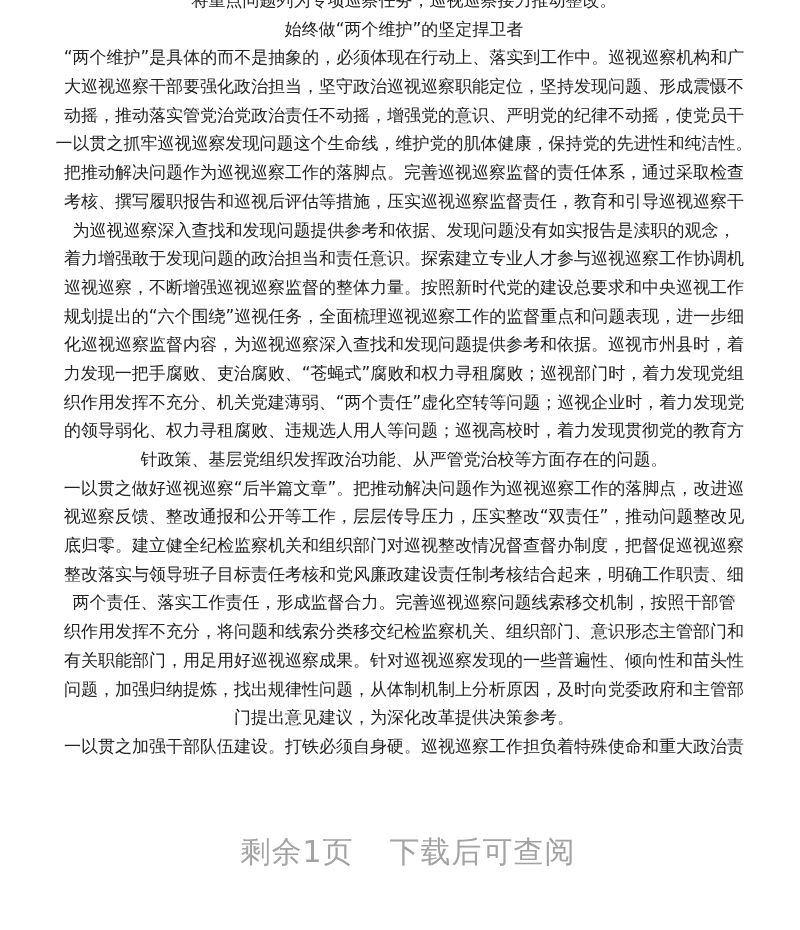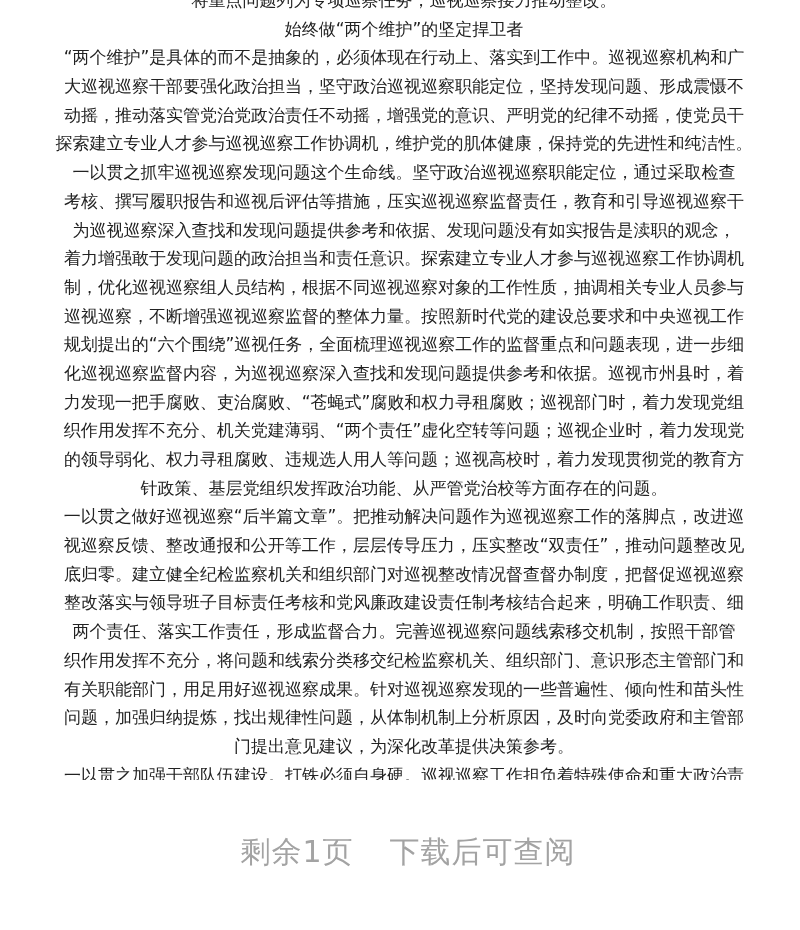--- a/index.html
+++ b/index.html
@@ -17,26 +17,25 @@
   </style>
 </head>
 <body>
 
 <div class="doc">
   <div class="line">将重点问题列为专项巡察任务，巡视巡察接力推动整改。</div>
   <div class="line">始终做“两个维护”的坚定捍卫者</div>
   <div class="line">“两个维护”是具体的而不是抽象的，必须体现在行动上、落实到工作中。巡视巡察机构和广</div>
   <div class="line">大巡视巡察干部要强化政治担当，坚守政治巡视巡察职能定位，坚持发现问题、形成震慑不</div>
   <div class="line">动摇，推动落实管党治党政治责任不动摇，增强党的意识、严明党的纪律不动摇，使党员干</div>
-  <div class="line">探索建立专业人才参与巡视巡察工作协调机，维护党的肌体健康，保持党的先进性和纯洁性。</div>
-  <div class="line">一以贯之抓牢巡视巡察发现问题这个生命线。坚守政治巡视巡察职能定位，通过采取检查</div>
+  <div class="line">一以贯之抓牢巡视巡察发现问题这个生命线，维护党的肌体健康，保持党的先进性和纯洁性。</div>
+  <div class="line">把推动解决问题作为巡视巡察工作的落脚点。完善巡视巡察监督的责任体系，通过采取检查</div>
   <div class="line">考核、撰写履职报告和巡视后评估等措施，压实巡视巡察监督责任，教育和引导巡视巡察干</div>
   <div class="line">为巡视巡察深入查找和发现问题提供参考和依据、发现问题没有如实报告是渎职的观念，</div>
   <div class="line">着力增强敢于发现问题的政治担当和责任意识。探索建立专业人才参与巡视巡察工作协调机</div>
-  <div class="line">制，优化巡视巡察组人员结构，根据不同巡视巡察对象的工作性质，抽调相关专业人员参与</div>
   <div class="line">巡视巡察，不断增强巡视巡察监督的整体力量。按照新时代党的建设总要求和中央巡视工作</div>
   <div class="line">规划提出的“六个围绕”巡视任务，全面梳理巡视巡察工作的监督重点和问题表现，进一步细</div>
   <div class="line">化巡视巡察监督内容，为巡视巡察深入查找和发现问题提供参考和依据。巡视市州县时，着</div>
   <div class="line">力发现一把手腐败、吏治腐败、“苍蝇式”腐败和权力寻租腐败；巡视部门时，着力发现党组</div>
   <div class="line">织作用发挥不充分、机关党建薄弱、“两个责任”虚化空转等问题；巡视企业时，着力发现党</div>
   <div class="line">的领导弱化、权力寻租腐败、违规选人用人等问题；巡视高校时，着力发现贯彻党的教育方</div>
   <div class="line">针政策、基层党组织发挥政治功能、从严管党治校等方面存在的问题。</div>
   <div class="line">一以贯之做好巡视巡察“后半篇文章”。把推动解决问题作为巡视巡察工作的落脚点，改进巡</div>
   <div class="line">视巡察反馈、整改通报和公开等工作，层层传导压力，压实整改“双责任”，推动问题整改见</div>
   <div class="line">底归零。建立健全纪检监察机关和组织部门对巡视整改情况督查督办制度，把督促巡视巡察</div>

